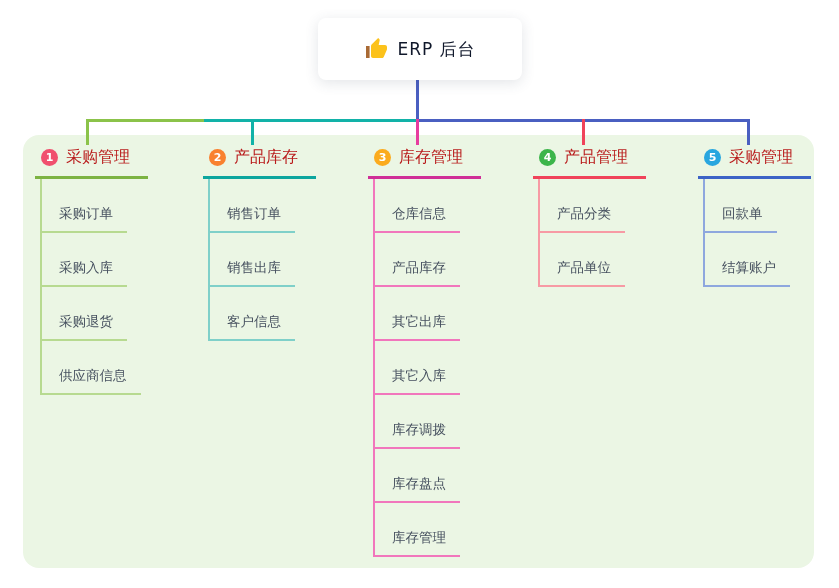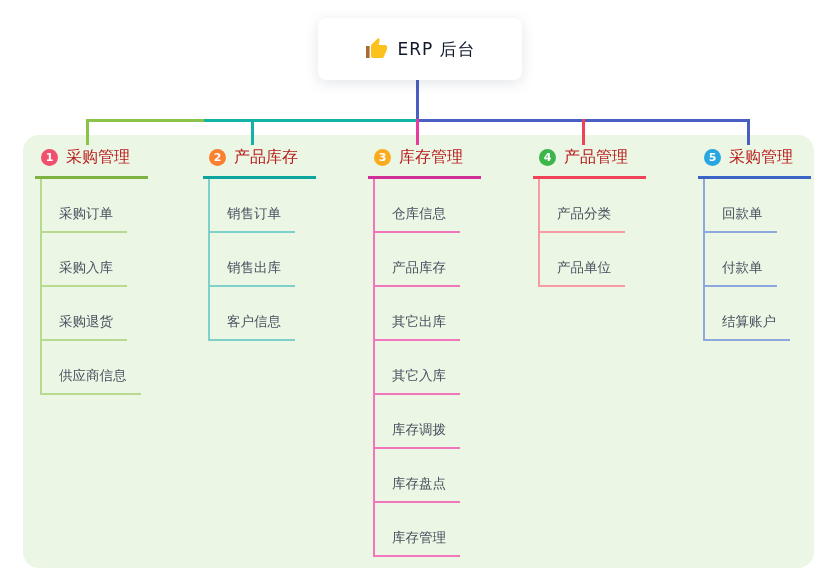--- a/index.html
+++ b/index.html
@@ -222,22 +222,19 @@
       <div class="branch" style="left: 698px;">
         <div class="branch-header" style="border-bottom-color: rgb(60, 99, 198);">
           <div class="branch-badge" style="background: rgb(40, 166, 223);">5</div>
           <div class="branch-label">采购管理</div>
         </div>
         <div class="branch-children" style="border-left-color: rgb(142, 167, 222);">
           <div class="child-row" style="border-bottom-color: rgb(142, 167, 222);">
             <span class="child-label">回款单</span>
           </div>
           <div class="child-row" style="border-bottom-color: rgb(142, 167, 222);">
-            <span class="child-label">付款单</span>
-          </div>
-          <div class="child-row" style="border-bottom-color: rgb(142, 167, 222);">
             <span class="child-label">结算账户</span>
           </div>
         </div>
       </div>
     </div>
 
 </div>
 
 </body></html>

